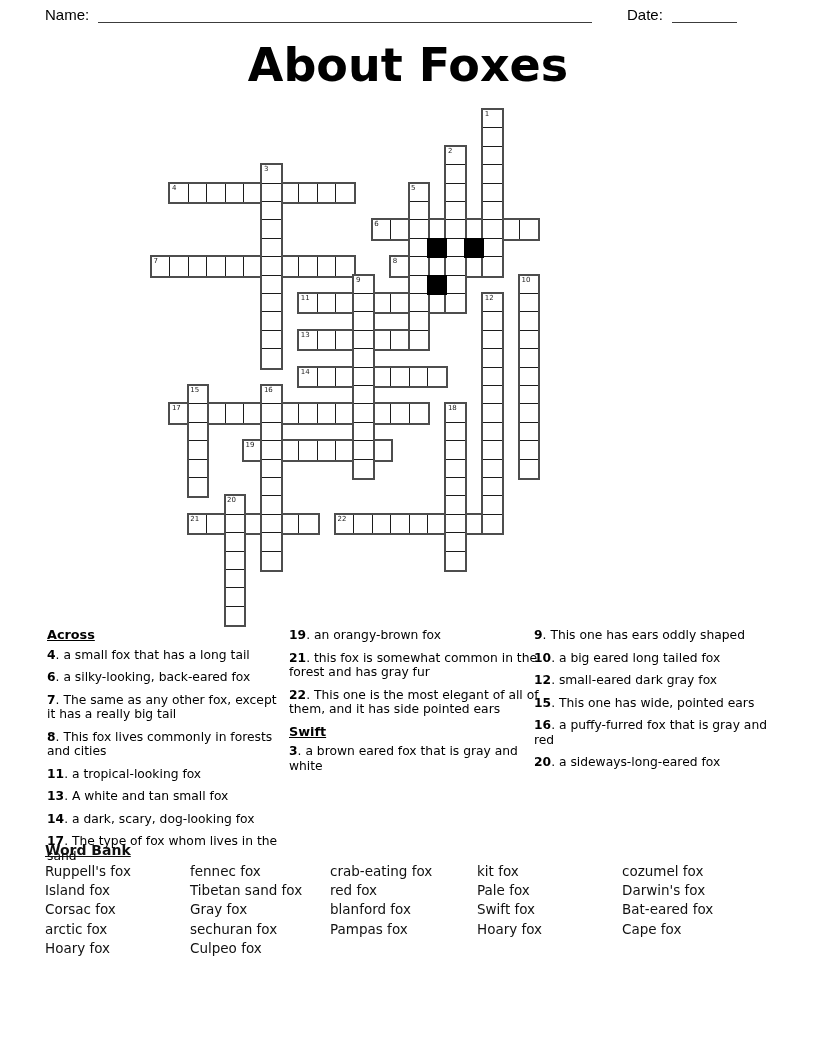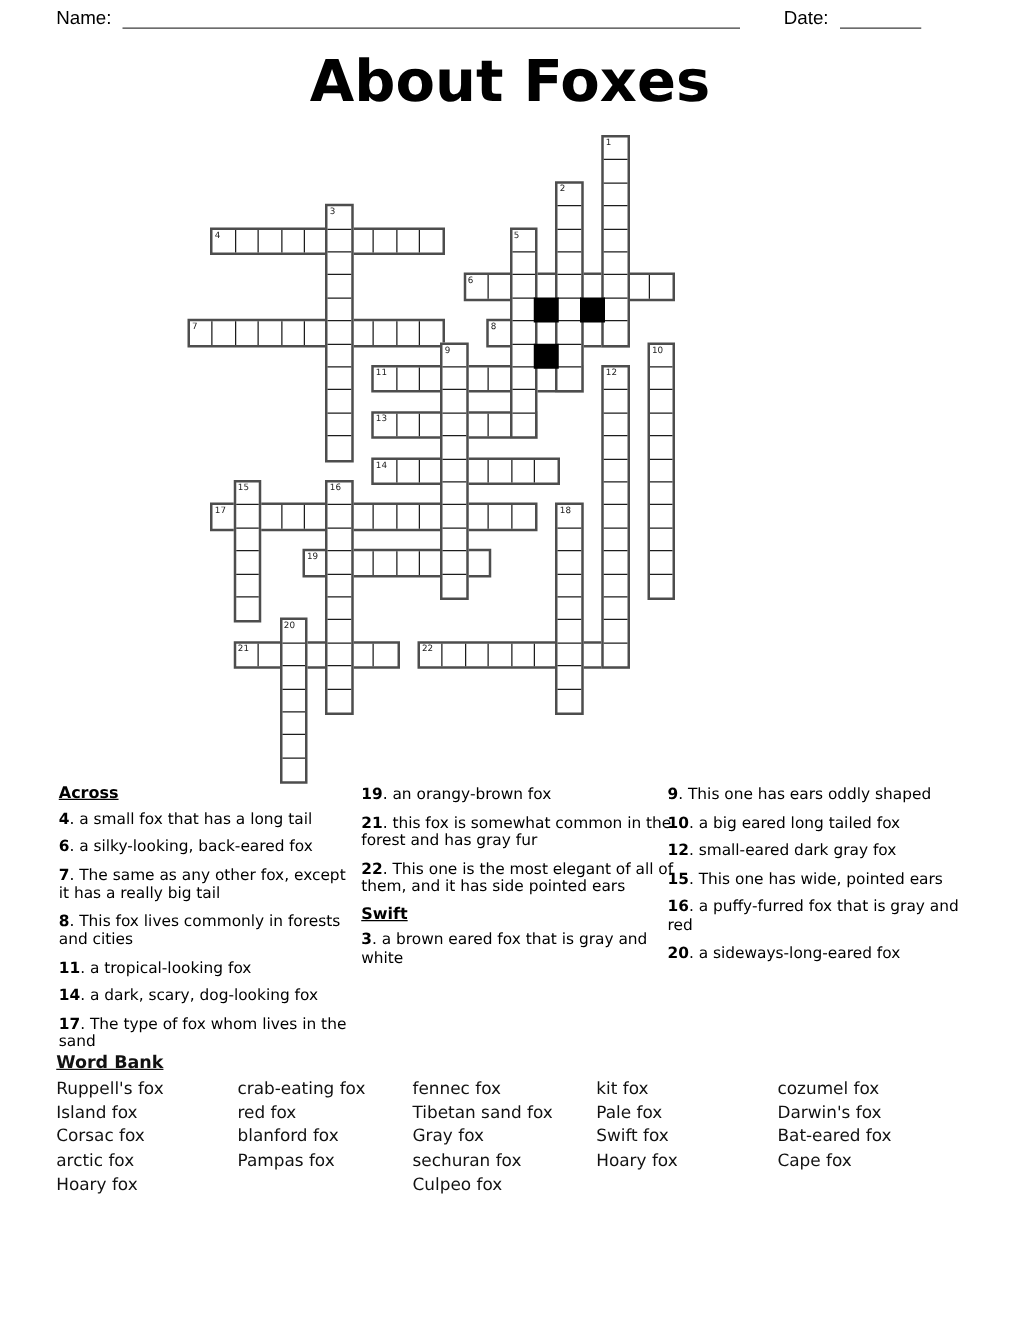--- a/index.html
+++ b/index.html
@@ -306,20 +306,21 @@
     <div class="cell-num" style="left: 185.5px; top: 405.8px;">22</div>
   </div>
 
 <div class="clue-col" id="cluecol-0" style="left:47px;top:628px;width:240px">
     <p class="clue-heading">Across</p>
     <p><span class="cnum">4</span>. a small fox that has a long tail</p>
     <p><span class="cnum">6</span>. a silky-looking, back-eared fox</p>
     <p><span class="cnum">7</span>. The same as any other fox, except it has a really big tail</p>
     <p><span class="cnum">8</span>. This fox lives commonly in forests and cities</p>
     <p><span class="cnum">11</span>. a tropical-looking fox</p>
+    <p><span class="cnum">13</span>. A white and tan small fox</p>
     <p><span class="cnum">14</span>. a dark, scary, dog-looking fox</p>
     <p><span class="cnum">17</span>. The type of fox whom lives in the sand</p>
   </div>
 <div class="clue-col" id="cluecol-1" style="left:289px;top:628px;width:252px">
     <p><span class="cnum">19</span>. an orangy-brown fox</p>
     <p><span class="cnum">21</span>. this fox is somewhat common in the forest and has gray fur</p>
     <p><span class="cnum">22</span>. This one is the most elegant of all of them, and it has side pointed ears</p>
     <p class="clue-heading">Swift</p>
     <p><span class="cnum">3</span>. a brown eared fox that is gray and white</p>
   </div>
@@ -336,33 +337,33 @@
   <div class="wb-heading">Word Bank</div>
   <div class="wb-cols">
       <div class="wb-col">
         <div>Ruppell's fox</div>
         <div>Island fox</div>
         <div>Corsac fox</div>
         <div>arctic fox</div>
         <div>Hoary fox</div>
       </div>
       <div class="wb-col">
-        <div>crab-eating fox</div>
-        <div>red fox</div>
-        <div>blanford fox</div>
-        <div>Pampas fox</div>
-      </div>
-      <div class="wb-col">
         <div>fennec fox</div>
         <div>Tibetan sand fox</div>
         <div>Gray fox</div>
         <div>sechuran fox</div>
         <div>Culpeo fox</div>
       </div>
       <div class="wb-col">
+        <div>crab-eating fox</div>
+        <div>red fox</div>
+        <div>blanford fox</div>
+        <div>Pampas fox</div>
+      </div>
+      <div class="wb-col">
         <div>kit fox</div>
         <div>Pale fox</div>
         <div>Swift fox</div>
         <div>Hoary fox</div>
       </div>
       <div class="wb-col">
         <div>cozumel fox</div>
         <div>Darwin's fox</div>
         <div>Bat-eared fox</div>
         <div>Cape fox</div>

